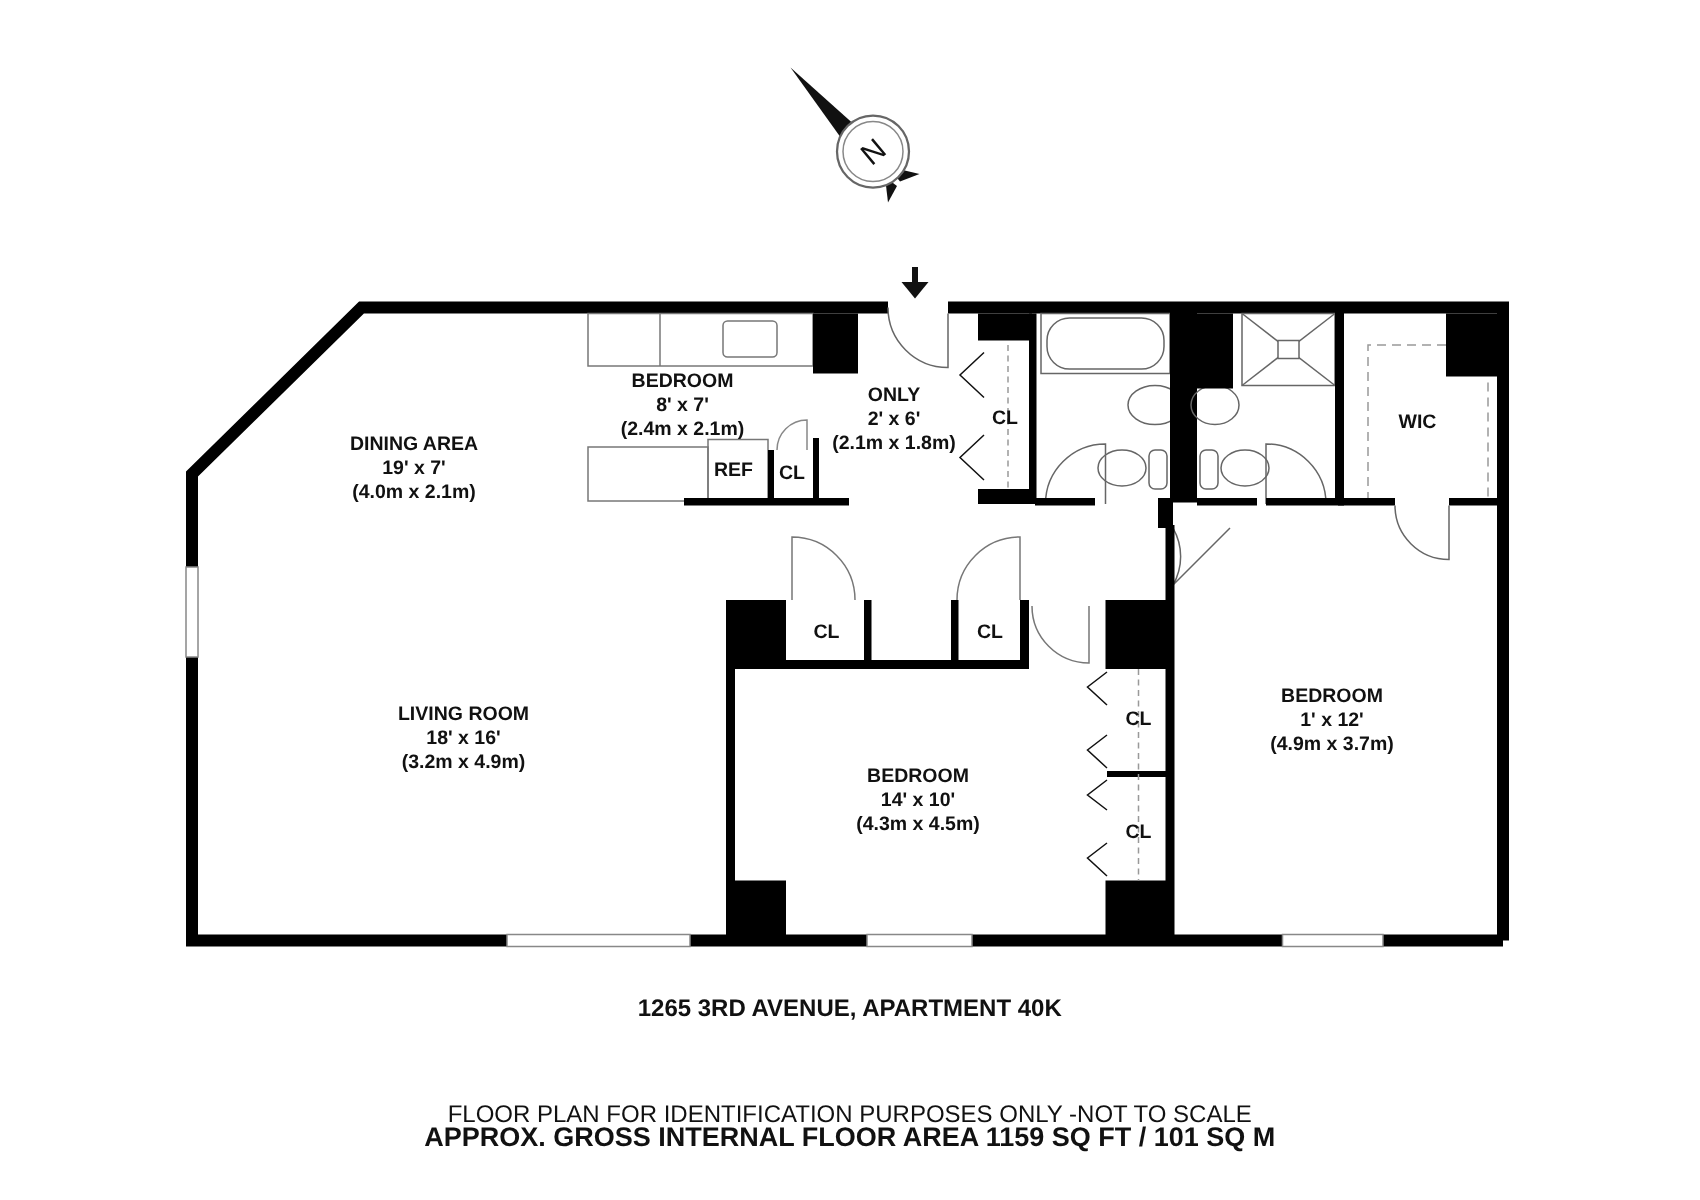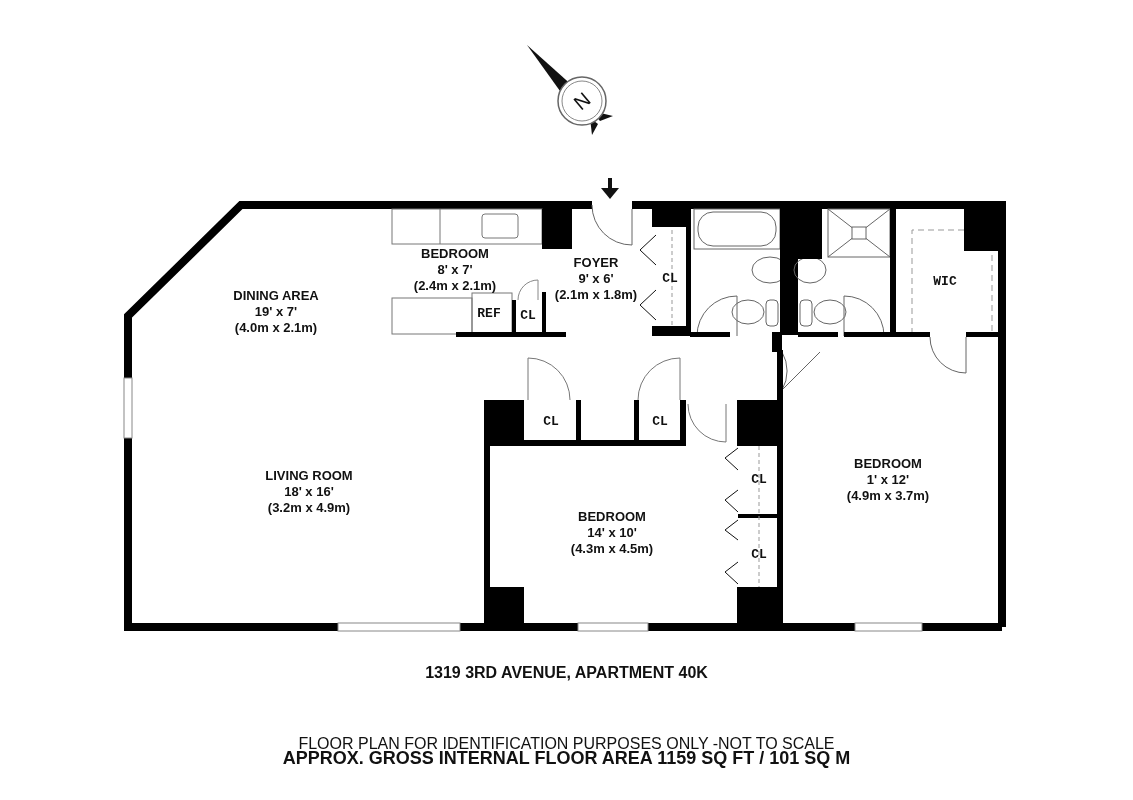--- a/index.html
+++ b/index.html
@@ -1,19 +1,19 @@
 <!DOCTYPE html>
 <html><head>
 <meta charset="utf-8">
 <style>
   html,body{margin:0;padding:0;background:#fff;}
   body{width:1133px;height:800px;position:relative;overflow:hidden;font-family:"Liberation Sans",sans-serif;}
   svg{position:absolute;left:0;top:0;}
   .lbl{position:absolute;text-align:center;font-weight:bold;color:#111;font-size:13px;line-height:16px;transform:translateX(-50%);white-space:nowrap;}
-  .cl{position:absolute;font-weight:bold;font-size:13px;color:#111;transform:translate(-50%,-50%);font-family:Liberation Mono, monospace;}
+  .cl{position:absolute;font-weight:bold;font-size:13px;color:#111;transform:translate(-50%,-50%);}
   .cap{position:absolute;left:0;width:1133px;text-align:center;color:#111;}
 </style>
 </head>
 <body>
 
 <svg width="1133" height="800" viewBox="0 0 1133 800">
 
   <g>
     <polygon points="527,45 575,88 565,98" fill="#111"></polygon>
     <polygon points="592,111 613,116 600,121" fill="#111"></polygon>
@@ -145,22 +145,22 @@
   <div>DINING AREA</div>
   <div>19' x 7'</div>
   <div>(4.0m x 2.1m)</div>
 </div>
 <div class="lbl" style="left:455px;top:246px">
   <div>BEDROOM</div>
   <div>8' x 7'</div>
   <div>(2.4m x 2.1m)</div>
 </div>
 <div class="lbl" style="left:596px;top:255px">
-  <div>FOYER</div>
-  <div>9' x 6'</div>
+  <div>ONLY</div>
+  <div>2' x 6'</div>
   <div>(2.1m x 1.8m)</div>
 </div>
 <div class="lbl" style="left:309px;top:468px">
   <div>LIVING ROOM</div>
   <div>18' x 16'</div>
   <div>(3.2m x 4.9m)</div>
 </div>
 <div class="lbl" style="left:612px;top:509px">
   <div>BEDROOM</div>
   <div>14' x 10'</div>
@@ -174,15 +174,15 @@
 
 <div class="cl" style="left:489px;top:313px">REF</div>
 <div class="cl" style="left:528px;top:315px">CL</div>
 <div class="cl" style="left:670px;top:278px">CL</div>
 <div class="cl" style="left:945px;top:281px">WIC</div>
 <div class="cl" style="left:551px;top:421px">CL</div>
 <div class="cl" style="left:660px;top:421px">CL</div>
 <div class="cl" style="left:759px;top:479px">CL</div>
 <div class="cl" style="left:759px;top:554px">CL</div>
 
-<div class="cap" style="top:664px;font-size:16px;font-weight:bold">1319 3RD AVENUE, APARTMENT 40K</div>
+<div class="cap" style="top:664px;font-size:16px;font-weight:bold">1265 3RD AVENUE, APARTMENT 40K</div>
 <div class="cap" style="top:748px;font-size:18px;font-weight:bold">APPROX. GROSS INTERNAL FLOOR AREA 1159 SQ FT / 101 SQ M</div>
 <div class="cap" style="top:735px;font-size:16px">FLOOR PLAN FOR IDENTIFICATION PURPOSES ONLY -NOT TO SCALE</div>
 
 </body></html>

